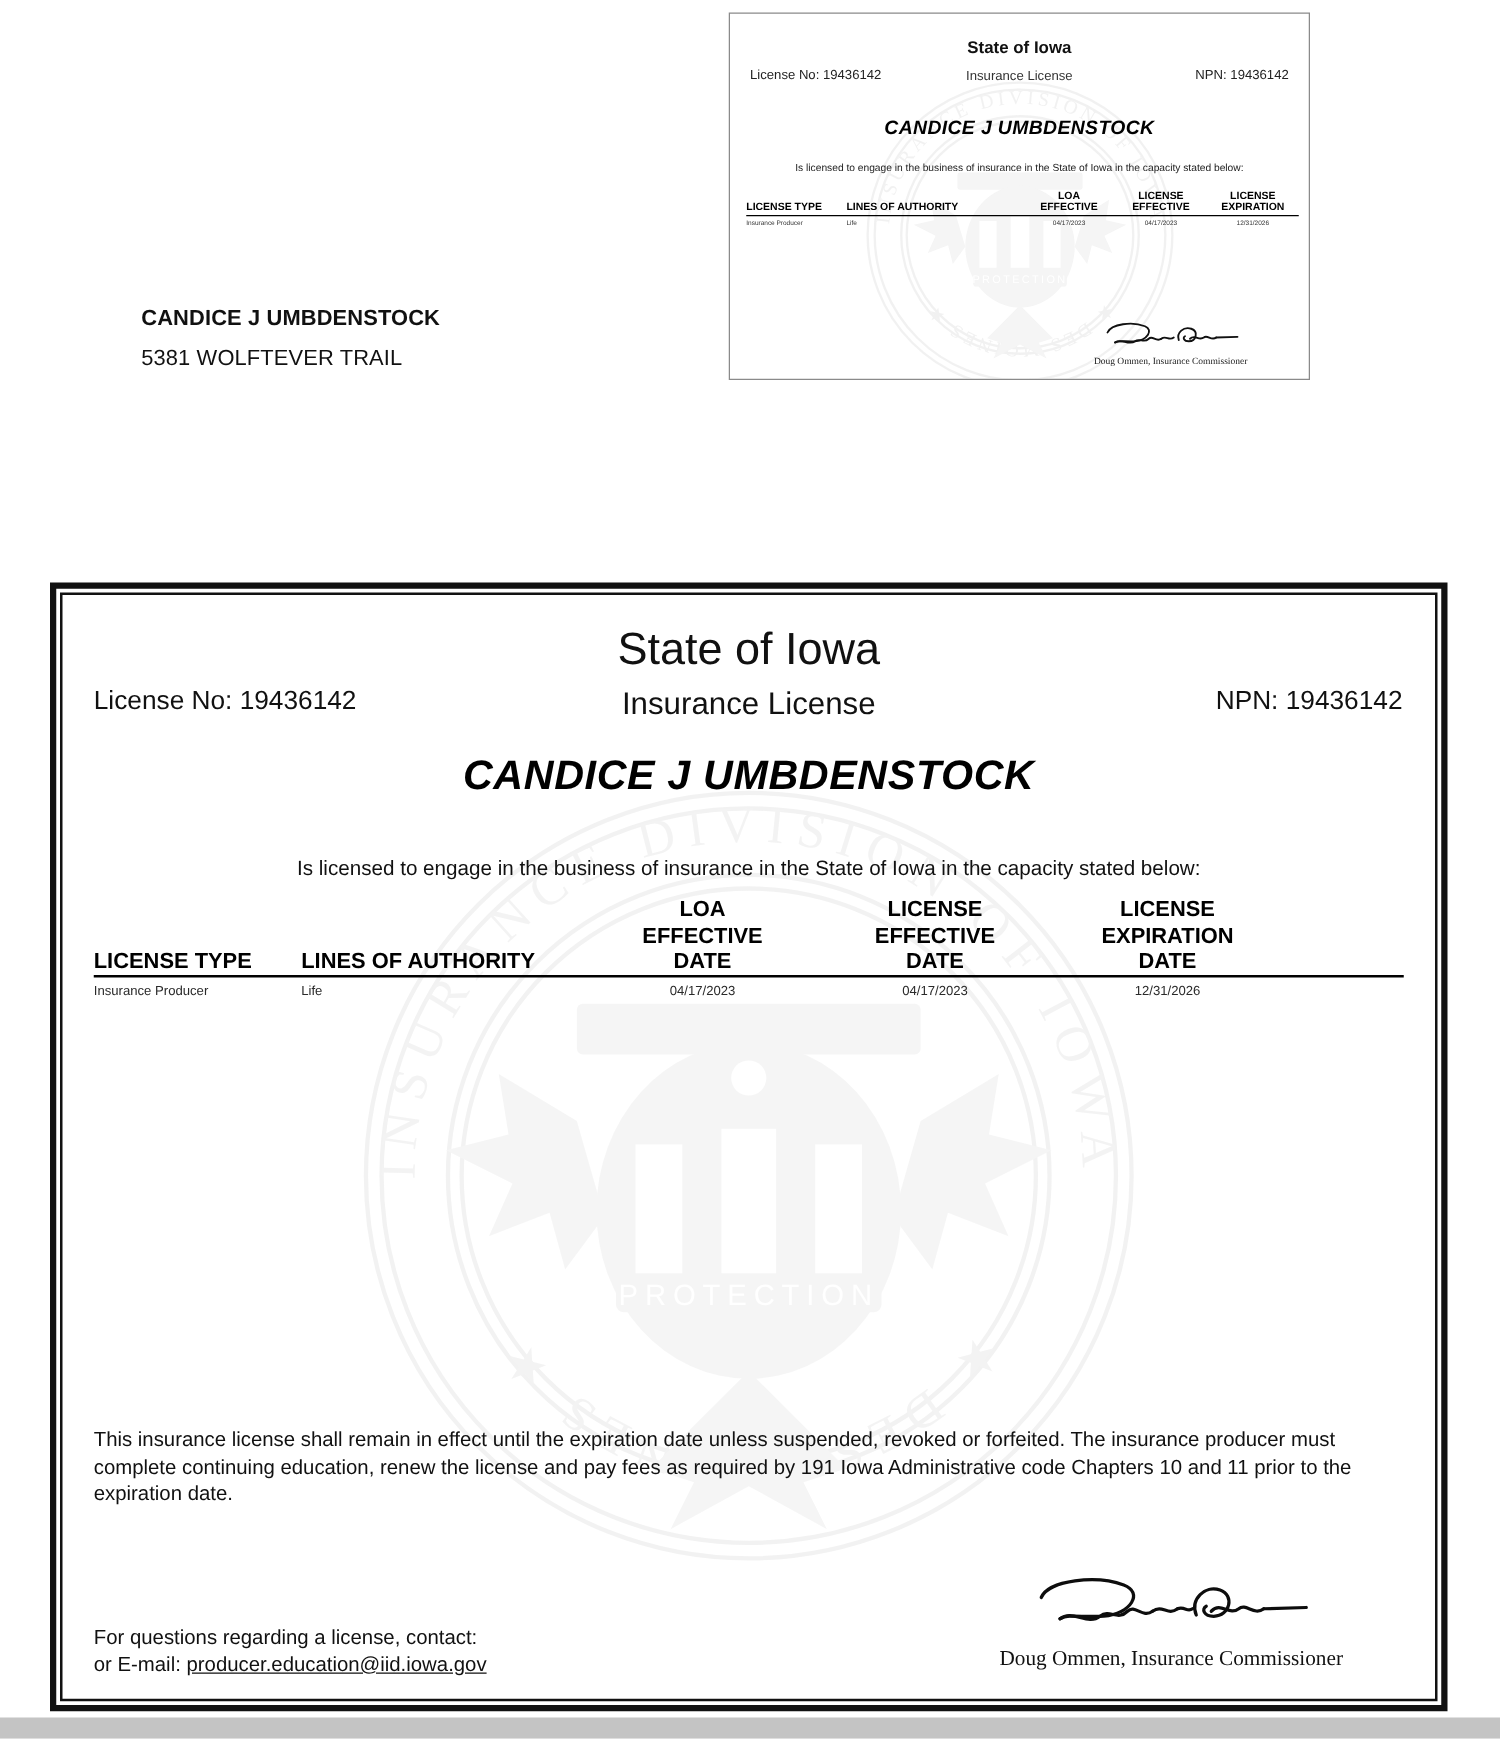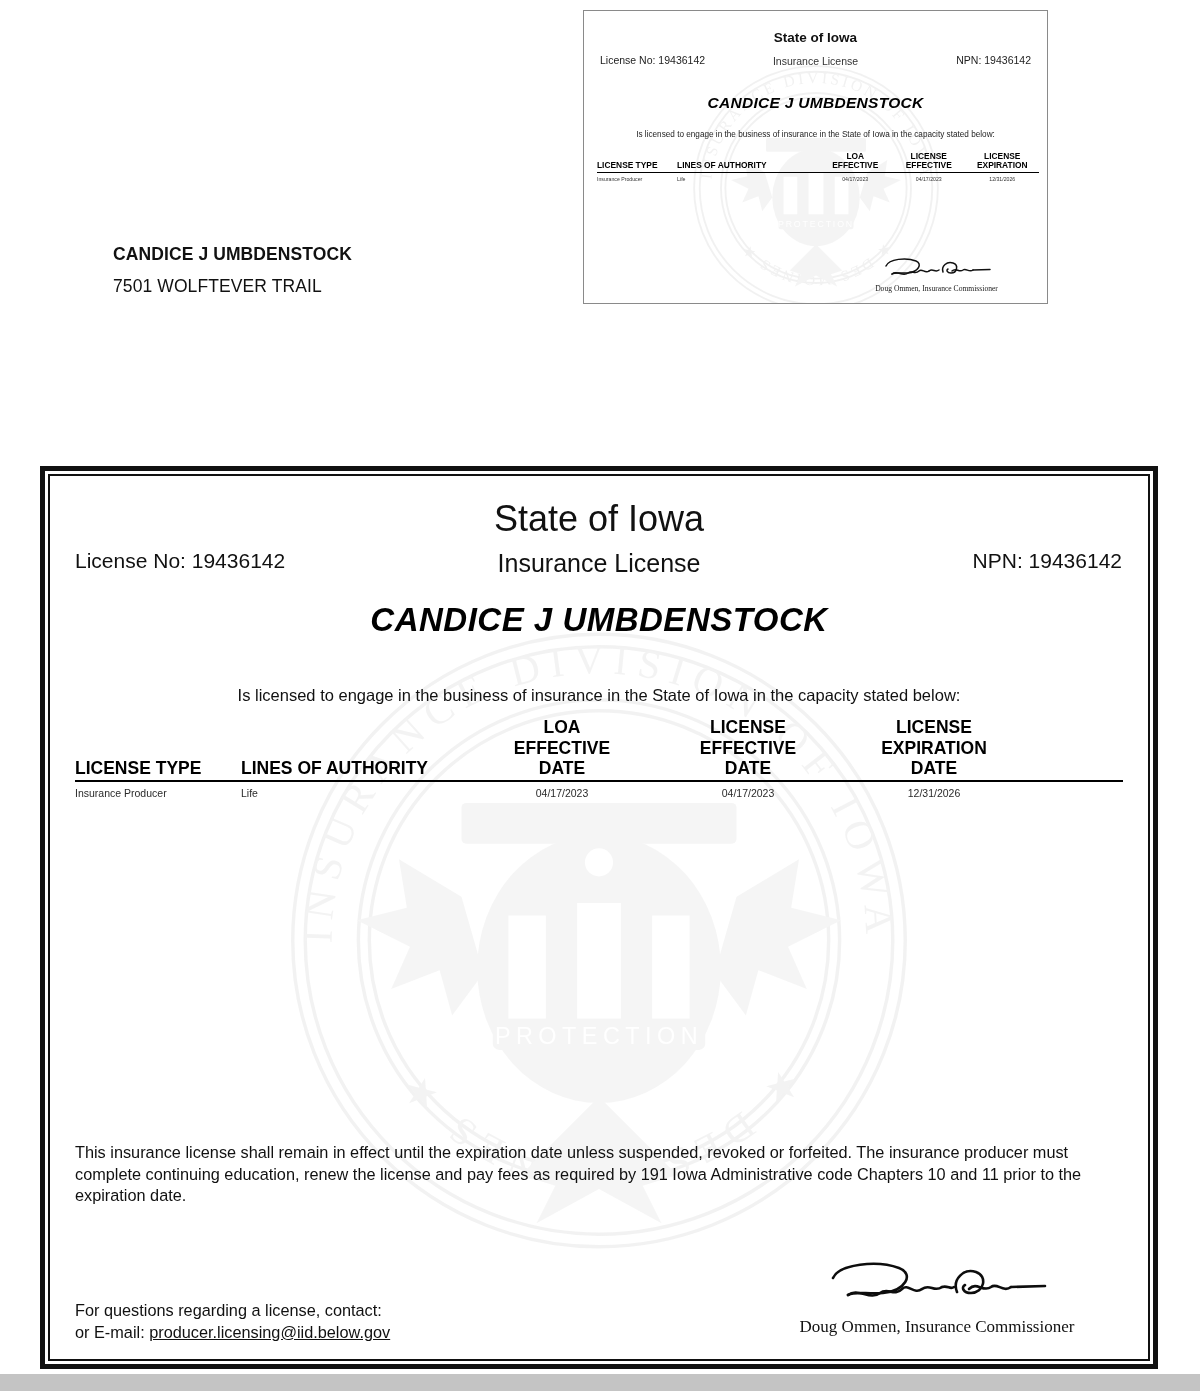--- a/index.html
+++ b/index.html
@@ -385,21 +385,21 @@
         </g>
       </svg>
       <div class="mini-sig-name">Doug Ommen, Insurance Commissioner</div>
     </div>
 
   </div>
 </div>
 
 <div class="address-block">
   <div class="addr-name">CANDICE J UMBDENSTOCK</div>
-  <div class="addr-line">7501 WOLFTEVER TRAIL</div>
+  <div class="addr-line">5381 WOLFTEVER TRAIL</div>
 </div>
 
 <div class="license-doc">
   <div class="license-inner">
 
     <svg class="big-seal" viewBox="0 0 400 400">
       <g fill="none" stroke="#d8d8d8" stroke-width="2.2">
         <circle cx="200" cy="200" r="196"></circle>
         <circle cx="200" cy="200" r="188"></circle>
         <circle cx="200" cy="200" r="154"></circle>
@@ -470,21 +470,21 @@
           <div class="c4">04/17/2023</div>
           <div class="c5">12/31/2026</div>
         </div>
       </div>
     </div>
 
     <div class="doc-disclaimer">This insurance license shall remain in effect until the expiration date unless suspended, revoked or forfeited. The insurance producer must complete continuing education, renew the license and pay fees as required by 191 Iowa Administrative code Chapters 10 and 11 prior to the expiration date.</div>
 
     <div class="doc-contact">
       <div>For questions regarding a license, contact:</div>
-      <div><span>or E-mail: </span><span class="doc-email-link">producer.licensing@iid.below.gov</span></div>
+      <div><span>or E-mail: </span><span class="doc-email-link">producer.education@iid.iowa.gov</span></div>
     </div>
 
     <div class="doc-sig-wrap">
       <svg class="doc-sig-svg" viewBox="0 0 240 60">
         <g fill="none" stroke="#0d0d0d" stroke-width="2.6" stroke-linecap="round" stroke-linejoin="round">
           <path d="M16 24 C 22 10, 60 6, 82 14 C 98 20, 88 37, 66 39 C 48 40, 38 37, 31 41"></path>
           <path d="M31 41 C 41 33, 53 47, 63 39 C 71 33, 77 43, 85 35 C 91 29, 97 41, 105 35"></path>
           <path d="M105 35 C 113 29, 117 39, 125 33"></path>
           <path d="M125 33 C 131 31, 133 36, 137 33"></path>
           <path d="M140 38 C 135 25, 147 14, 159 18 C 171 22, 167 39, 154 39 C 146 39, 144 33, 148 31"></path>

